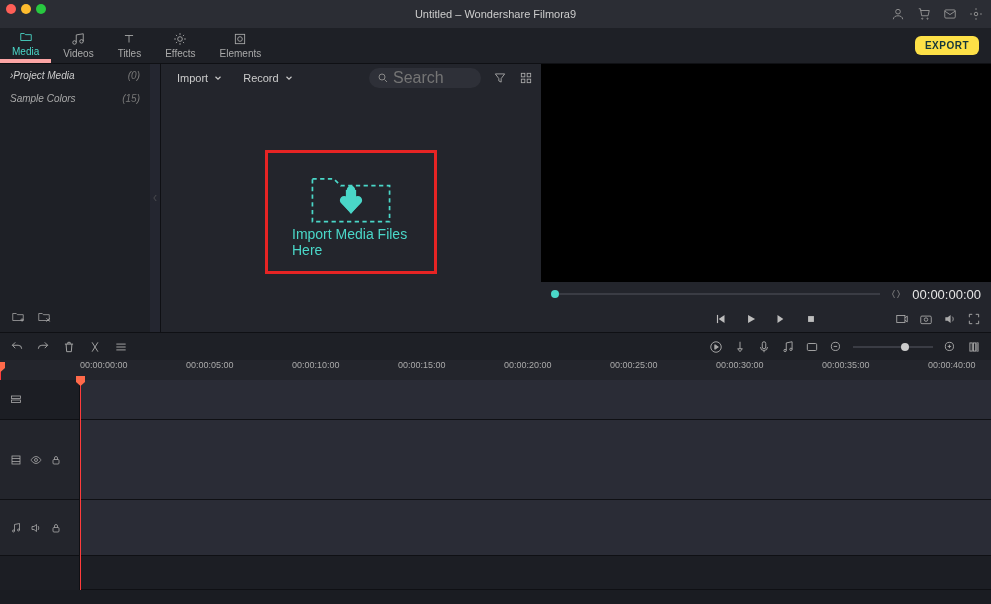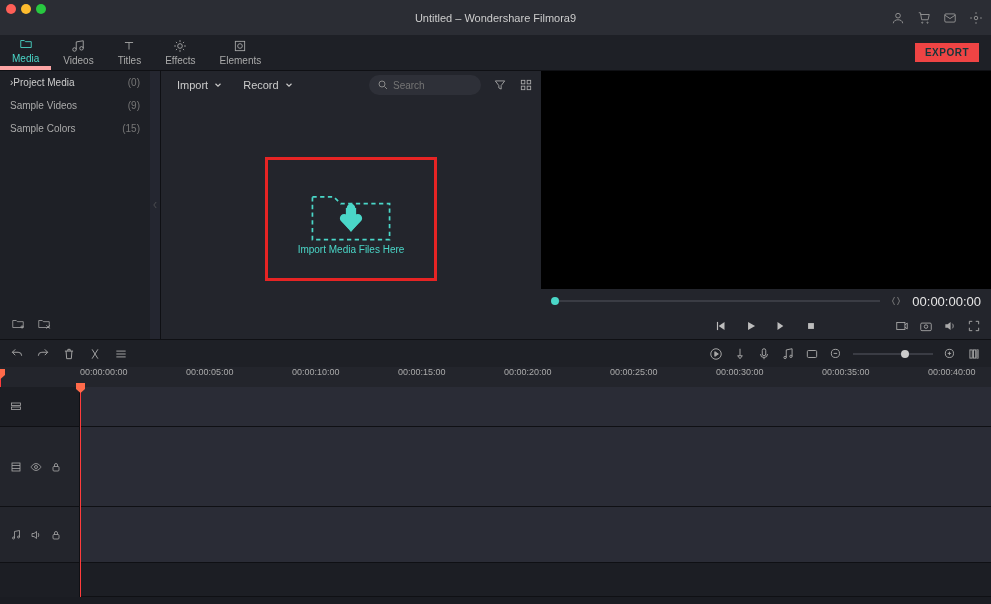--- a/index.html
+++ b/index.html
@@ -1,56 +1,56 @@
 <!DOCTYPE html>
 <html><head>
 <meta charset="utf-8">
 <style>
 * { margin: 0; padding: 0; box-sizing: border-box; font-family: -apple-system, BlinkMacSystemFont, "Segoe UI", sans-serif; }
 body { background: #1a1c22; color: #aaa; width: 991px; height: 604px; overflow: hidden; font-size: 11px; }
-.titlebar { height: 35px; background: #2b2d34; display: flex; align-items: center; justify-content: center; position: relative; }
+.titlebar { height: 28px; background: #2b2d34; display: flex; align-items: center; justify-content: center; position: relative; }
 .traffic { position: absolute; left: 6px; top: 4px; display: flex; gap: 5px; }
 .traffic span { width: 10px; height: 10px; border-radius: 50%; display: inline-block; }
 .tred { background: #ff5f57; } .tyellow { background: #febc2e; } .tgreen { background: #28c840; }
 .title { font-size: 11px; color: #ccc; font-weight: 500; }
 .titlebar-right { position: absolute; right: 8px; display: flex; gap: 12px; }
 .titlebar-right svg { width: 14px; height: 14px; fill: none; stroke: #999; stroke-width: 1.5; cursor: pointer; }
 
 .tabbar { height: 36px; background: #1e2026; display: flex; align-items: stretch; border-bottom: 1px solid #0f1014; }
 .tab { display: flex; flex-direction: column; align-items: center; justify-content: center; gap: 2px; padding: 0 12px; color: #aaa; cursor: pointer; font-size: 10px; }
 .tab.active { color: #4ad7c8; border-bottom: 4px solid #fca5a5; }
 .tab svg { width: 14px; height: 14px; fill: none; stroke: currentColor; stroke-width: 1.5; }
 .tabbar-spacer { flex: 1; }
-.export-btn { align-self: center; margin-right: 12px; background: #ef4444; border: none; color: #15363a; font-weight: 600; font-size: 10px; padding: 4px 10px; border-radius: 0; cursor: pointer; letter-spacing: 0.5px; }
+.export-btn { align-self: center; margin-right: 12px; background: #fde047; border: none; color: #15363a; font-weight: 600; font-size: 10px; padding: 4px 10px; border-radius: 6px; cursor: pointer; letter-spacing: 0.5px; }
 
 .mainrow { display: flex; height: 268px; }
-.sidebar { width: 150px; background: #1e2026; display: flex; flex-direction: column; }
+.sidebar { width: 150px; background: #1e2026; display: flex; flex-direction: column; font-style: italic; }
 .side-item { display: flex; justify-content: space-between; padding: 6px 10px; cursor: pointer; font-size: 10px; }
 .side-item:first-child { color: #ccc; }
 .side-count { color: #777; }
 .sidebar-spacer { flex: 1; }
 .sidebar-tools { display: flex; gap: 10px; padding: 8px 10px; }
 .sidebar-tools svg { width: 16px; height: 14px; fill: none; stroke: #aaa; stroke-width: 1.3; cursor: pointer; }
 .collapse-handle { width: 10px; display: flex; align-items: center; justify-content: center; background: #242630; cursor: pointer; }
 .collapse-handle svg { width:6px; height:10px; stroke:#666; fill:none; }
 
 .media-panel { flex: 1; background: #23252c; display: flex; flex-direction: column; border-left:1px solid #0f1014; }
 .media-header { height: 28px; display: flex; align-items: center; padding: 0 8px; gap: 4px; }
 .dd { display: flex; align-items: center; gap: 5px; padding: 5px 8px; cursor: pointer; color: #ccc; font-size: 11px; }
 .dd svg { width: 10px; height: 10px; stroke: #ccc; fill: none; stroke-width: 1.8; }
 .searchbox { display: flex; align-items: center; background: #2e3038; border-radius: 10px; padding: 3px 8px; height: 20px; margin-left: auto; }
 .searchbox svg { width: 12px; height: 12px; stroke: #888; fill: none; stroke-width: 2; }
-.searchbox input { background: transparent; border: none; outline: none; color: #ccc; font-size: 10px; width: 80px; margin-left: 4px; }
+.searchbox input { background: transparent; border: none; outline: none; color: #ccc; font-size: 16px; width: 80px; margin-left: 4px; }
 .hdr-icon { width: 14px; height: 14px; stroke: #aaa; fill: none; stroke-width: 1.5; margin-left: 8px; cursor:pointer; }
 
 .dropzone-area { flex: 1; display: flex; align-items: center; justify-content: center; position: relative; }
 .highlight { border: 3px solid #e62424; padding: 12px 24px; display: flex; flex-direction: column; align-items: center; justify-content: center; width: 172px; height: 124px; }
 .dz-folder { position: relative; width: 88px; height: 60px; }
 .dz-folder svg { width:100%; height:100%; }
-.dz-text { color: #4ad7c8; font-size: 10px; }
+.dz-text { color: #4ad7c8; font-size: 14px; }
 
 .preview { width: 450px; background: #060607; display: flex; flex-direction: column; }
 .video-canvas { flex: 1; background: #000; }
 .progress-row { height: 24px; display: flex; align-items: center; padding: 0 10px; gap: 10px; background: #23252c;}
 .progress-bar { flex: 1; height: 2px; background: #3a3c44; position: relative; }
 .progress-knob { position: absolute; left: 0; top: -3px; width: 8px; height: 8px; border-radius: 50%; background: #4ad7c8; }
 .progress-row svg { width: 12px; height:12px; stroke:#888; fill:none; stroke-width:1.6; }
 .timecode { color: #e6e6e6; font-size: 13px; font-variant-numeric: tabular-nums; }
 .transport { height: 26px; display: flex; align-items: center; justify-content: center; gap: 16px; background: #23252c; position:relative;}
 .transport svg { width: 14px; height: 14px; fill: #bdbdbd; stroke: none; cursor:pointer;}
@@ -148,24 +148,20 @@
   <button class="export-btn">EXPORT</button>
 </div>
 
 <div class="mainrow">
   <div class="sidebar">
     <div class="side-item">
       <span>›<span>Project Media</span></span>
       <span class="side-count">(0)</span>
     </div>
     <div class="side-item">
-      <span>Sample Videos</span>
-      <span class="side-count">(9)</span>
-    </div>
-    <div class="side-item">
       <span>Sample Colors</span>
       <span class="side-count">(15)</span>
     </div>
     <div class="sidebar-spacer"></div>
     <div class="sidebar-tools">
       <svg viewBox="0 0 24 24">
           <path d="M3 6h6l2 2h10v10H3z"></path>
           <path d="M19 14v6M16 17h6"></path>
         </svg>
       <svg viewBox="0 0 24 24">

